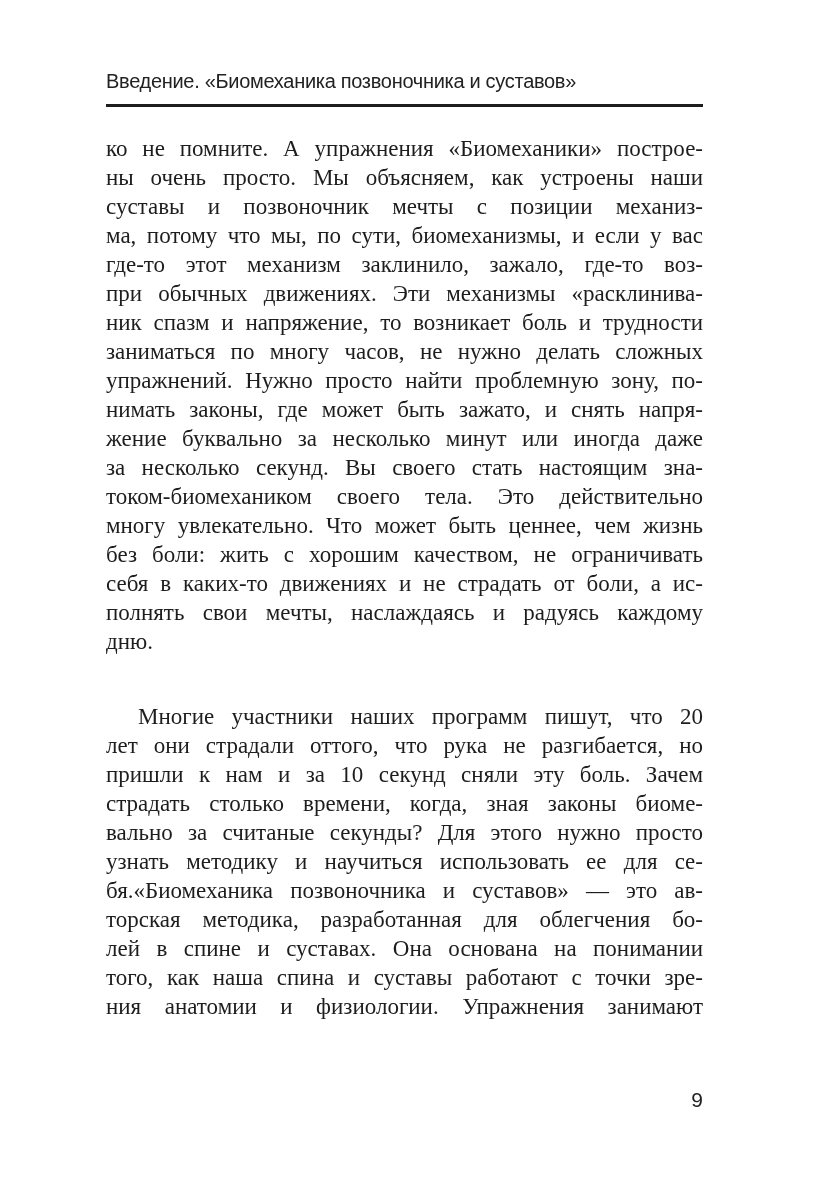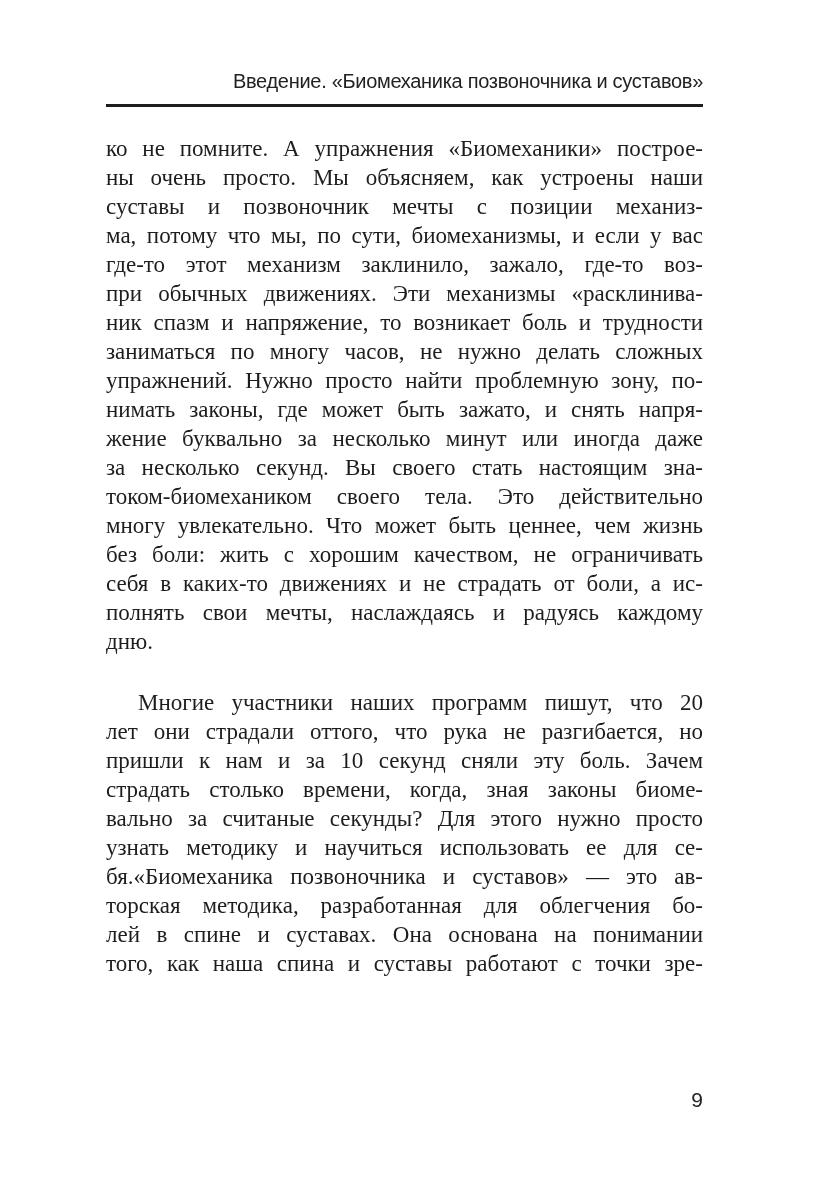--- a/index.html
+++ b/index.html
@@ -13,21 +13,21 @@
     width: 815px;
     height: 1181px;
     background: #ffffff;
     font-kerning: normal;
   }
   .running-header {
     position: absolute;
     left: 106px;
     top: 70px;
     width: 597px;
-    text-align: right;
+    text-align: left;
     font-family: "Liberation Sans", sans-serif;
     font-size: 20px;
     font-weight: 400;
     letter-spacing: -0.3px;
     color: #222222;
     white-space: nowrap;
   }
   .header-rule {
     position: absolute;
     left: 106px;
@@ -40,21 +40,21 @@
     position: absolute;
     left: 106px;
     top: 134px;
     width: 597px;
     font-family: "Liberation Serif", serif;
     font-size: 23px;
     line-height: 29px;
     color: #1d1d1d;
   }
   .para + .para {
-    margin-top: 32px;
+    margin-top: 46px;
   }
   .line {
     text-align: justify;
     text-align-last: justify;
     white-space: normal;
   }
   .line.no-justify {
     text-align-last: left;
   }
   .line.indent {
@@ -104,17 +104,18 @@
         <div class="line indent">Многие участники наших программ пишут, что 20</div>
         <div class="line">лет они страдали оттого, что рука не разгибается, но</div>
         <div class="line">пришли к нам и за 10 секунд сняли эту боль. Зачем</div>
         <div class="line">страдать столько времени, когда, зная законы биоме-</div>
         <div class="line">вально за считаные секунды? Для этого нужно просто</div>
         <div class="line">узнать методику и научиться использовать ее для се-</div>
         <div class="line">бя.«Биомеханика позвоночника и суставов» — это ав-</div>
         <div class="line">торская методика, разработанная для облегчения бо-</div>
         <div class="line">лей в спине и суставах. Она основана на понимании</div>
         <div class="line">того, как наша спина и суставы работают с точки зре-</div>
+        <div class="line">ния анатомии и физиологии. Упражнения занимают</div>
       </div>
     </div>
 
   <div class="page-number">9</div>
 </div>
 
 </body></html>

